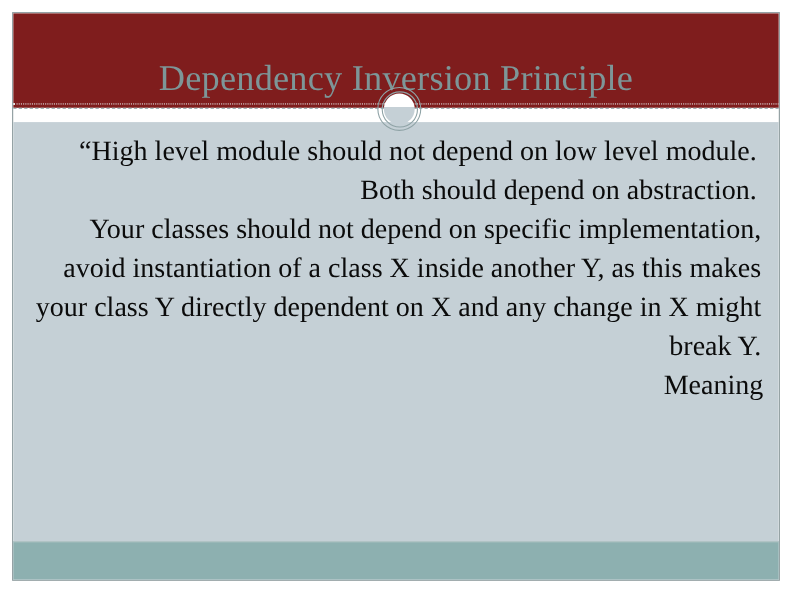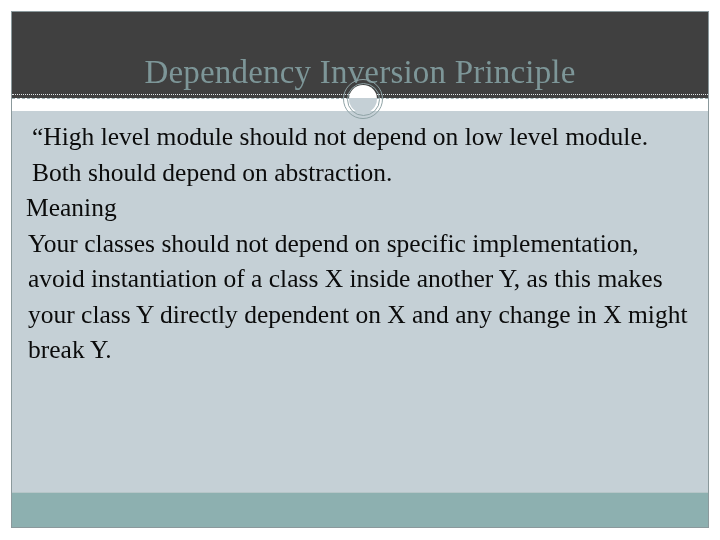--- a/index.html
+++ b/index.html
@@ -28,21 +28,21 @@
     overflow: hidden;
   }
 
   
   .title-band {
     position: absolute;
     left: 0;
     top: 0;
     width: 100%;
     height: 86px;
-    background: #404040;
+    background: #7f1d1d;
   }
   .slide-title {
     position: absolute;
     left: 0;
     right: 0;
     top: 18px;
     text-align: center;
     color: #7d9698;
     font-size: 33px;
     line-height: 40px;
@@ -113,21 +113,21 @@
     left: 14px;
     right: 14px;
     top: 8px;
     text-align: center;
     color: #0b0b0b;
   }
   .para {
     font-size: 25.5px;
     line-height: 35.5px;
     margin: 0 0 0 0;
-    text-align: left;
+    text-align: right;
   }
   .para.p1 { padding: 0 6px; }
   .para.p2 { padding: 0 8px; }
   .para.meaning { padding: 0; }
   .para.p3 { padding: 0 2px; }
 
   
   .bottom-band {
     position: absolute;
     left: 0;
@@ -150,19 +150,19 @@
   <div class="divider-dotted faint"></div>
   <div class="divider-dotted"></div>
 
   <div class="ring">
     <div class="ring-fill"></div>
   </div>
 
   <div class="body-panel">
     <div class="content">
       <p class="para p1">“High level module should not depend on low level module. Both should depend on abstraction.</p>
+      <p class="para p3">Your classes should not depend on specific implementation, avoid instantiation of a class X inside another Y, as this makes your class Y directly dependent on X and any change in X might break Y.</p>
       <p class="para meaning">Meaning</p>
-      <p class="para p3">Your classes should not depend on specific implementation, avoid instantiation of a class X inside another Y, as this makes your class Y directly dependent on X and any change in X might break Y.</p>
     </div>
     <div class="bottom-band"></div>
   </div>
 
 </div>
 
 </body></html>

